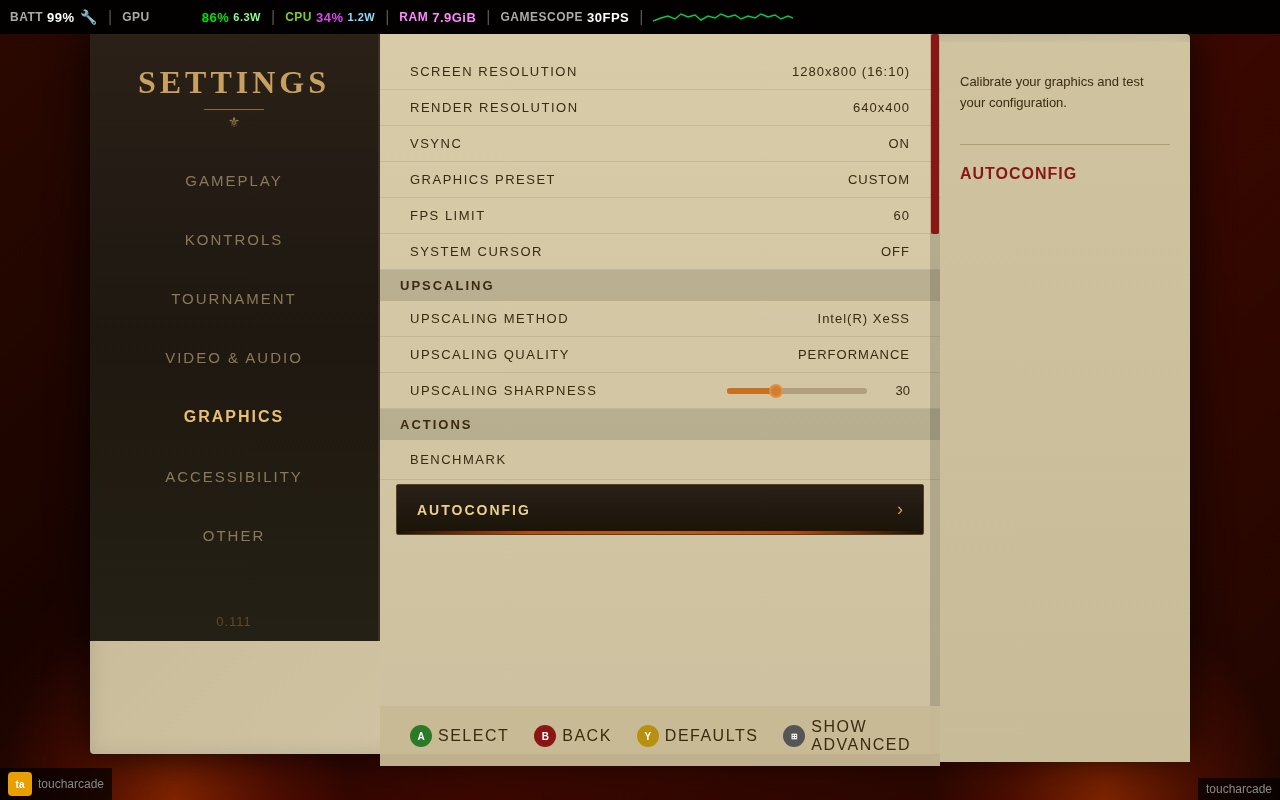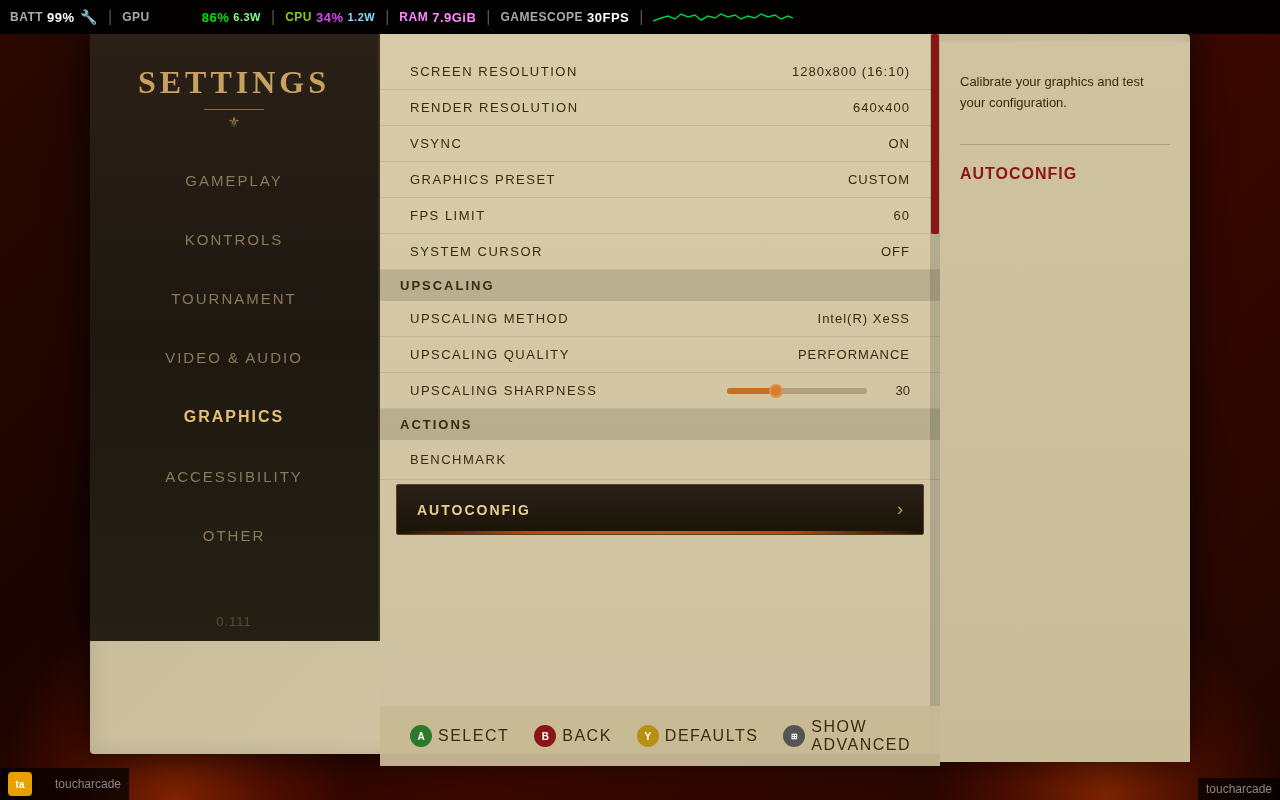--- a/index.html
+++ b/index.html
@@ -391,21 +391,21 @@
     #watermark-left {
       position: absolute;
       bottom: 0;
       left: 0;
       background: rgba(0,0,0,0.7);
       color: #888;
       font-size: 12px;
       padding: 4px 8px;
       display: flex;
       align-items: center;
-      gap: 23px;
+      gap: 6px;
     }
     #watermark-right {
       position: absolute;
       bottom: 0;
       right: 0;
       background: rgba(0,0,0,0.7);
       color: #888;
       font-size: 12px;
       padding: 4px 8px;
     }

